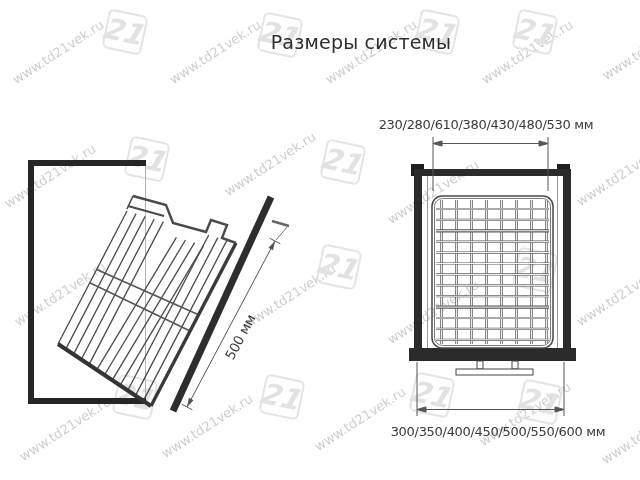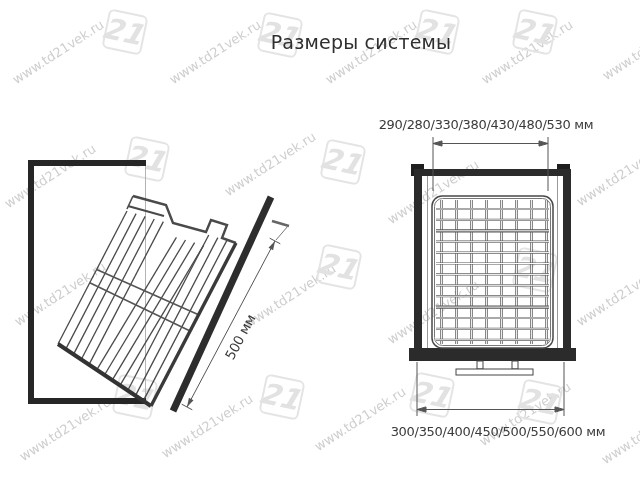--- a/index.html
+++ b/index.html
@@ -222,15 +222,15 @@
     <line x1="433" y1="143.5" x2="548" y2="143.5" stroke="#555" stroke-width="1"></line>
         <polygon points="433,143.5 442,146.1 442,140.9" fill="#555"></polygon>
         <polygon points="548,143.5 539,146.1 539,140.9" fill="#555"></polygon>
         <line x1="417" y1="409.5" x2="564" y2="409.5" stroke="#555" stroke-width="1"></line>
         <polygon points="417,409.5 426,412.1 426,406.9" fill="#555"></polygon>
         <polygon points="564,409.5 555,412.1 555,406.9" fill="#555"></polygon>
       </g>
   </svg>
 
   <div id="lbl500" class="dim-label">500 мм</div>
-  <div id="lblTop" class="dim-label">290/280/330/380/430/480/530 мм</div>
+  <div id="lblTop" class="dim-label">230/280/610/380/430/480/530 мм</div>
   <div id="lblBottom" class="dim-label">300/350/400/450/500/550/600 мм</div>
 </div>
 
 </body></html>

